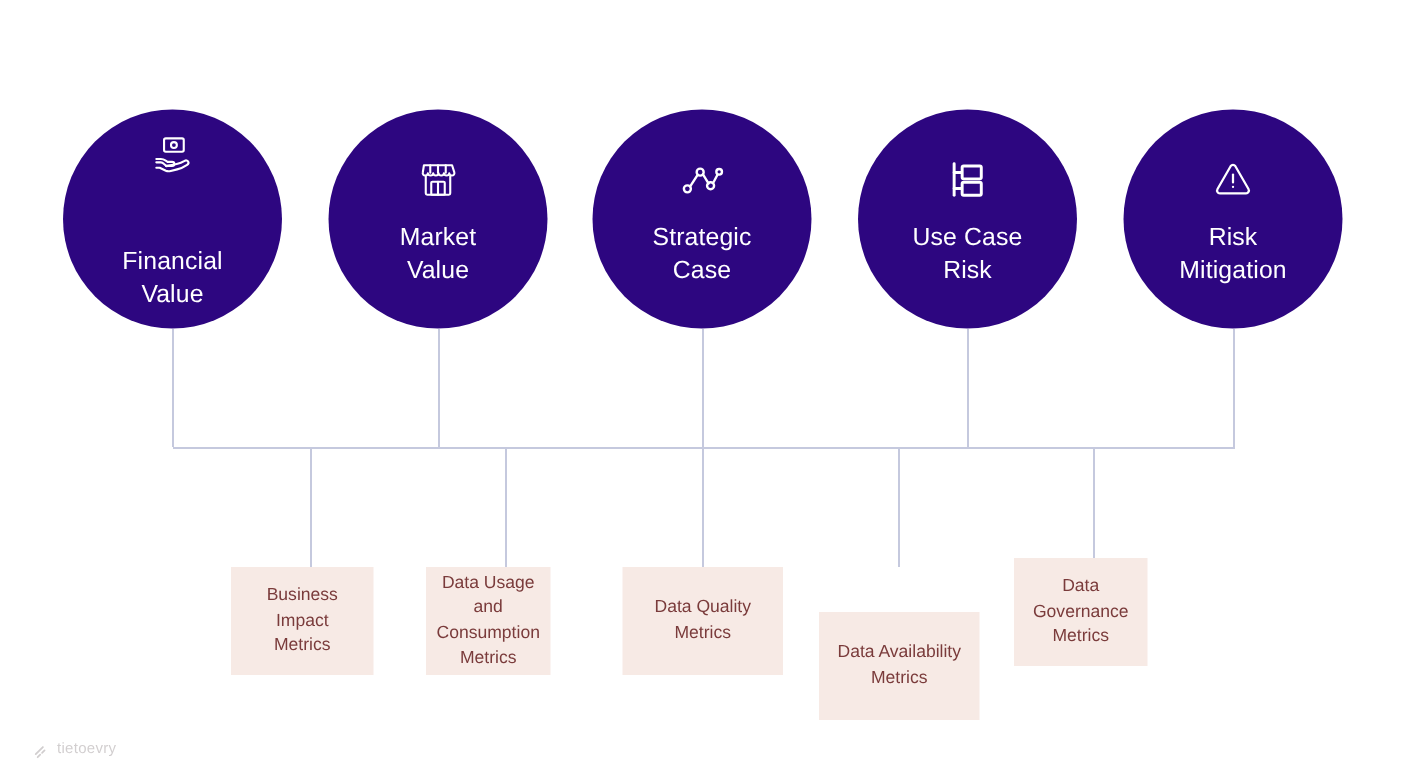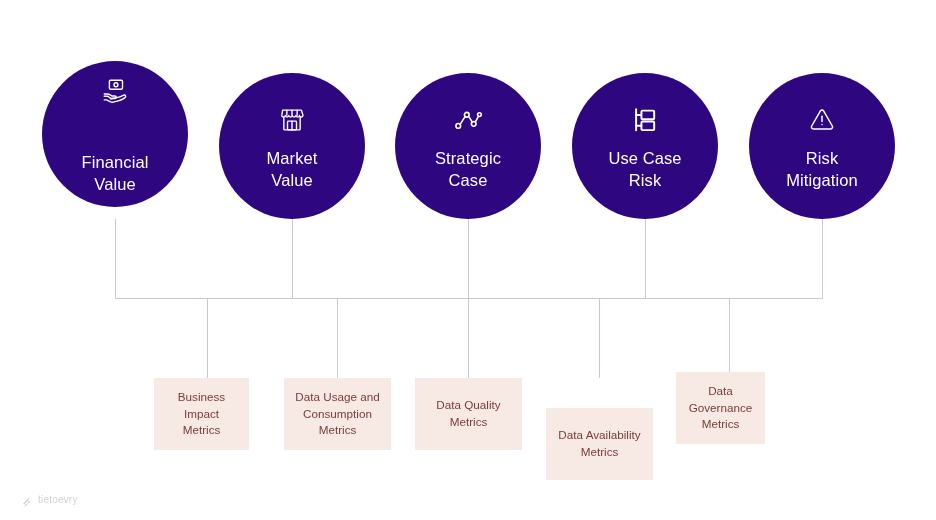--- a/index.html
+++ b/index.html
@@ -124,21 +124,21 @@
       <line x1="115" y1="298.5" x2="823" y2="298.5"></line>
 
       <line x1="207.5" y1="299" x2="207.5" y2="378"></line>
       <line x1="337.5" y1="299" x2="337.5" y2="378"></line>
       <line x1="468.5" y1="299" x2="468.5" y2="378"></line>
       <line x1="599.5" y1="299" x2="599.5" y2="378"></line>
       <line x1="729.5" y1="299" x2="729.5" y2="378"></line>
     </g>
   </svg>
 
-  <div class="pillar" style="left:42px; top:61px;gap:32px;">
+  <div class="pillar" style="left:42px; top:73px;gap:32px;">
     <span class="pillar-icon">
       <svg viewBox="0 0 32 32" fill="none" stroke="#ffffff" stroke-width="1.5" stroke-linecap="round" stroke-linejoin="round">
         <rect x="10" y="3.5" width="14" height="9.5" rx="1.2"></rect>
         <circle cx="17" cy="8.25" r="2.1"></circle>
         <path d="M4.5 20.5h3.2c1 0 1.6.5 2.1 1l1.6 1.5"></path>
         <path d="M11.4 23h4.3c1 0 1.6-.6 1.6-1.4 0-.8-.6-1.4-1.6-1.4h-3.2l-1.6-1.1c-1.1-.8-2-1-3.2-1H4.5"></path>
         <path d="M11.7 23.2l7.3-1.5c2-.4 3.7-1 5.6-2.2.9-.6 2-.4 2.5.4.5.8.2 1.8-.7 2.4-2.5 1.7-4.6 2.6-7.1 3.2l-5.3 1.3c-1 .2-1.8.1-2.7-.3l-4.4-2.1H4.5"></path>
       </svg>
     </span>
     <span class="pillar-label">Financial
@@ -196,21 +196,21 @@
     </span>
     <span class="pillar-label">Risk
 Mitigation</span>
   </div>
 
   <div class="metric-box" style="left:154px; top:378px; width:95px; height:72px;">
     <span class="metric-label">Business Impact
 Metrics</span>
   </div>
 
-  <div class="metric-box" style="left:284px; top:378px; width:107px; height:72px;">
+  <div class="metric-box" style="left:284px; top:378px; width:83px; height:72px;">
     <span class="metric-label">Data Usage and
 Consumption
 Metrics</span>
   </div>
 
   <div class="metric-box" style="left:415px; top:378px; width:107px; height:72px;">
     <span class="metric-label">Data Quality
 Metrics</span>
   </div>
 

